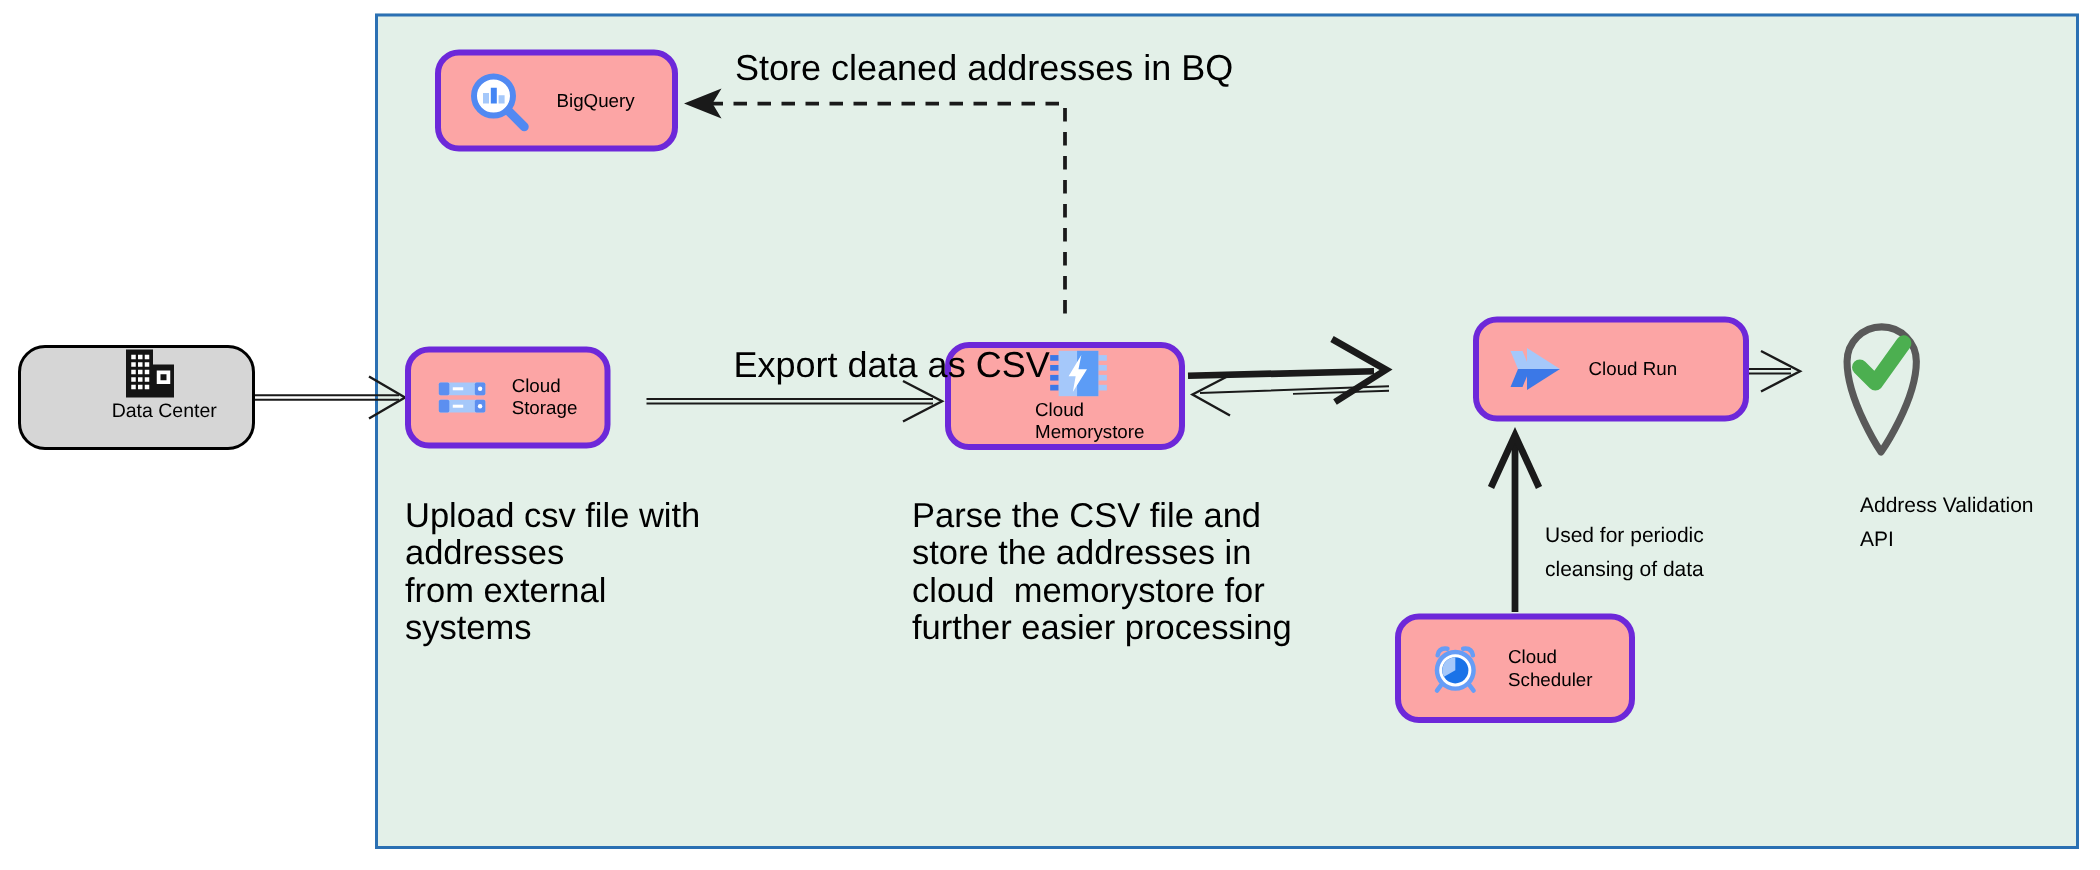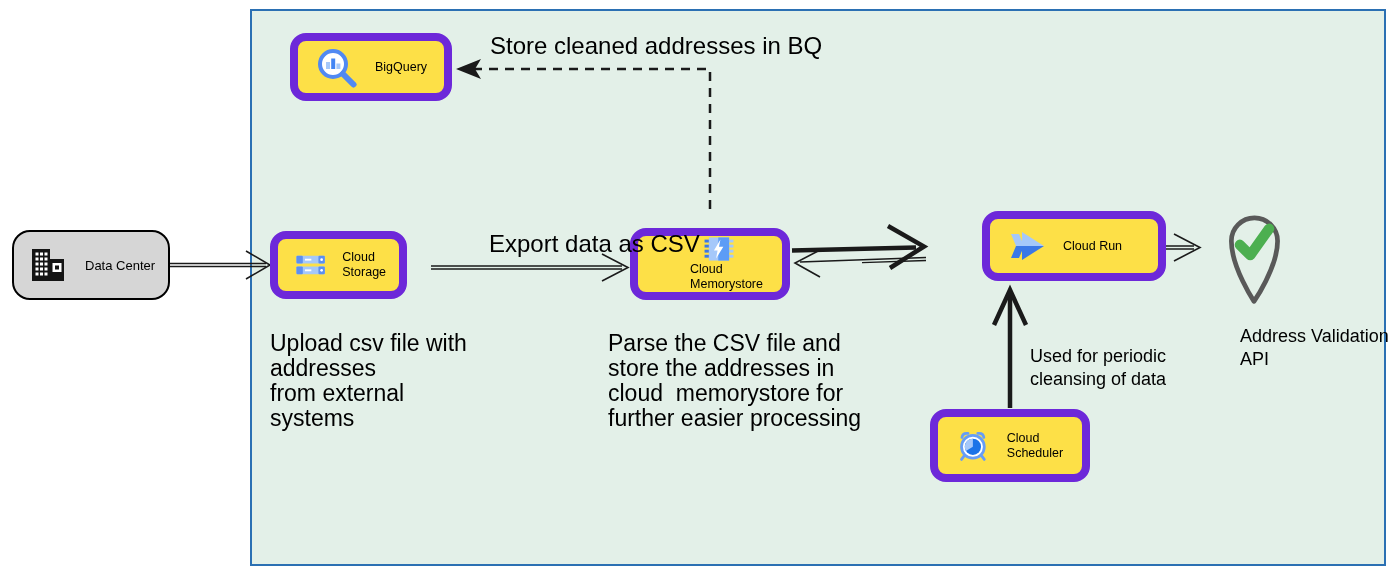--- a/index.html
+++ b/index.html
@@ -6,30 +6,30 @@
   .stage{
     position:relative;width:1400px;height:580px;overflow:hidden;
     font-family:"Liberation Sans", sans-serif;color:#000;background:#fff;
   }
   .boundary{
     position:absolute;left:250px;top:9px;width:1136px;height:557px;
     background:#e3f0e8;border:2px solid #2b70b3;box-sizing:border-box;
   }
   svg.edges{position:absolute;left:0;top:0;pointer-events:none;}
   .node{
-    position:absolute;background:#fde047;border:8px solid #6d28d9;border-radius:16px;
+    position:absolute;background:#fca5a5;border:4px solid #6d28d9;border-radius:16px;
     display:flex;align-items:center;box-sizing:border-box;padding-left:17px;
   }
   .node .nlabel{font-size:12.5px;line-height:15px;white-space:pre-line;margin-left:16px;}
   .node--plain{background:#d6d6d6;border:2.5px solid #000;border-radius:18px;}
   .node--plain .nlabel{font-size:13px;margin-left:20px;}
   .note{
     position:absolute;font-size:23px;line-height:25px;white-space:pre-wrap;
   }
-  .note--small{font-size:18px;line-height:23px;}
+  .note--small{font-size:14px;line-height:23px;}
   .edge-label{position:absolute;font-size:24px;white-space:pre;}
   .pin{position:absolute;}
 </style>
 </head>
 <body>
 
 <div class="stage">
 
   <div class="boundary"></div>
 
@@ -66,21 +66,21 @@
         <path d="M994,325 L1010,290 L1026,325" stroke-width="4.5"></path>
       </g>
 
       <g>
         <path d="M710,209 V69 H464" stroke-width="2.5" stroke-dasharray="9,7"></path>
         <path d="M456,69 L481,59 L475,69 L481,79 Z" fill="#1a1a1a" stroke="none"></path>
       </g>
     </g>
   </svg>
 
-  <div class="node node--plain" style="left:12px;top:230px;width:158px;height:70px;">
+  <div class="node node--plain" style="left:12px;top:230px;width:158px;height:70px;flex-direction:column;">
     <svg width="34" height="34" viewBox="0 0 34 34">
       <rect x="1" y="1" width="18" height="32" fill="#141414"></rect>
       <g fill="#ffffff">
         <rect x="4.5" y="4.5" width="3" height="3"></rect>
           <rect x="9" y="4.5" width="3" height="3"></rect>
           <rect x="13.5" y="4.5" width="3" height="3"></rect>
         <rect x="4.5" y="9.5" width="3" height="3"></rect>
           <rect x="9" y="9.5" width="3" height="3"></rect>
           <rect x="13.5" y="9.5" width="3" height="3"></rect>
         <rect x="4.5" y="14.5" width="3" height="3"></rect>

